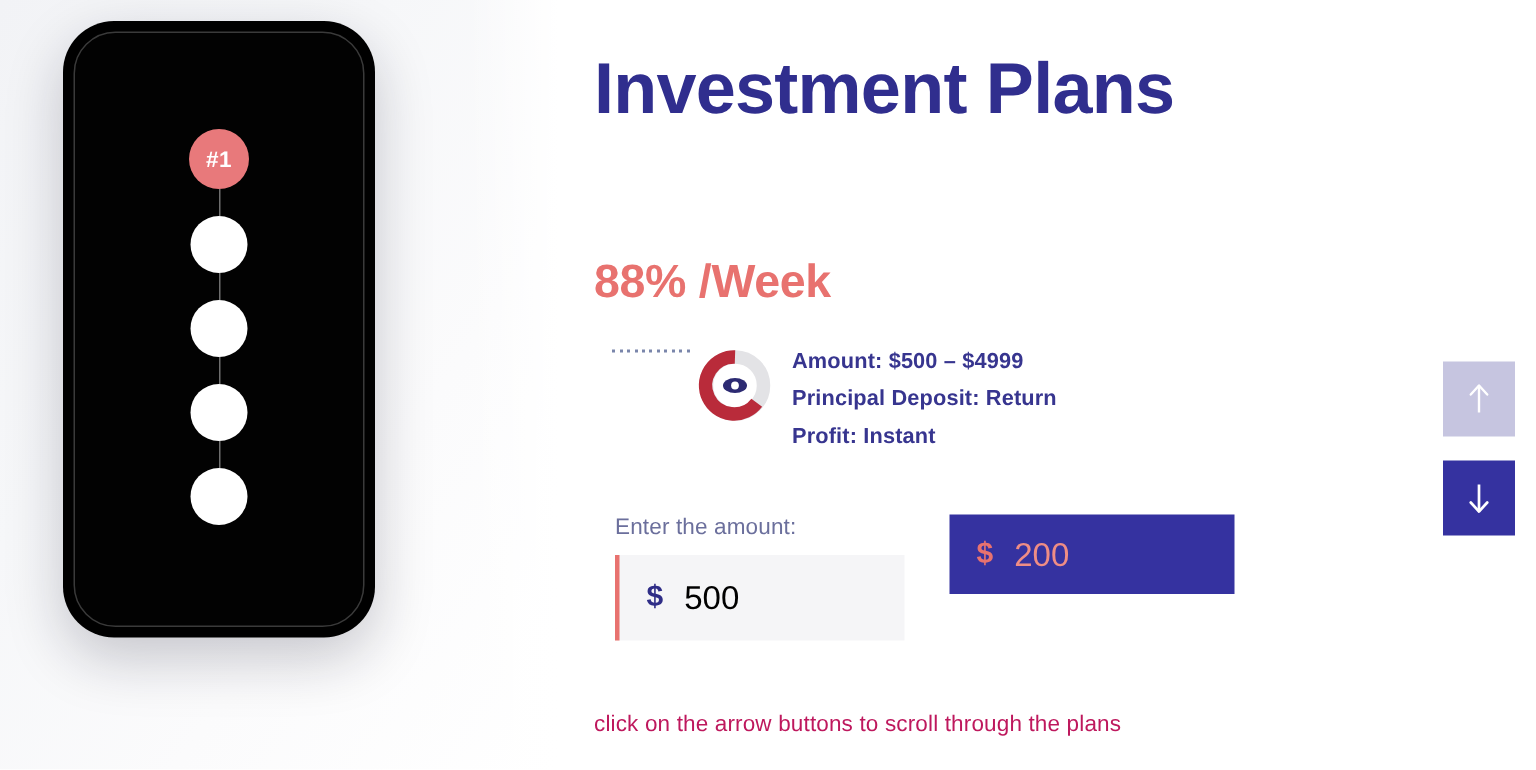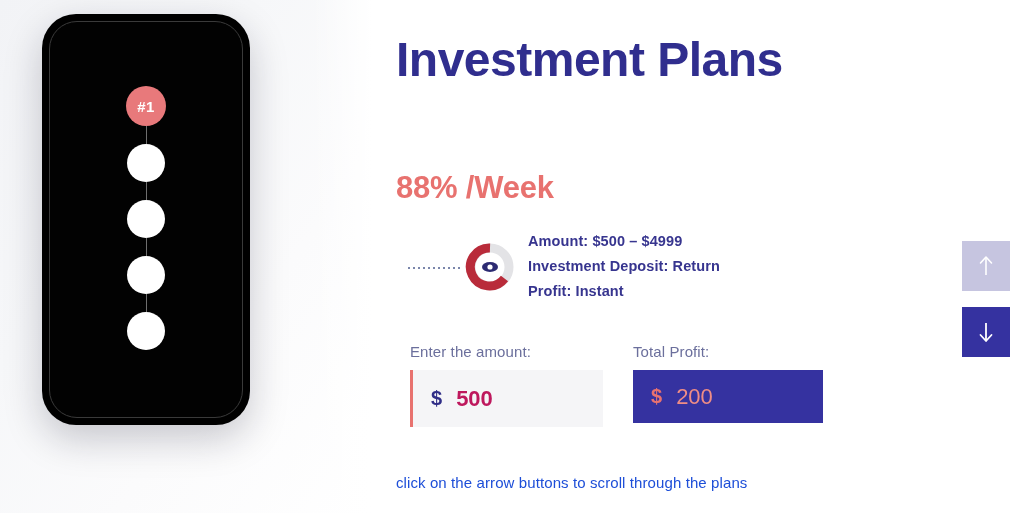--- a/index.html
+++ b/index.html
@@ -122,21 +122,21 @@
     color: #e8726f;
     letter-spacing: -0.2px;
   }
 
   
   .details-row {
     position: absolute;
     left: 12px;
     top: 231px;
     display: flex;
-    align-items: center;
+    align-items: flex-start;
   }
   .leader-dots {
     width: 52px;
     height: 2px;
     margin-right: 4px;
     margin-top: 2px;
     background-image: repeating-linear-gradient(to right, #7a86ab 0, #7a86ab 2px, transparent 2px, transparent 5px);
   }
   .plan-icon {
     position: relative;
@@ -185,22 +185,22 @@
     padding-left: 18px;
     gap: 14px;
   }
   .amount-currency {
     font-size: 20px;
     font-weight: bold;
     color: #2f2d87;
   }
   .amount-value {
     font-size: 22px;
-    font-weight: bold;
-    color: #be185d;
+    font-weight: normal;
+    color: #000000;
   }
   .profit-box {
     width: 190px;
     height: 53px;
     background: #3532a0;
     display: flex;
     align-items: center;
     padding-left: 18px;
     gap: 14px;
     box-sizing: border-box;
@@ -213,21 +213,21 @@
   .profit-value {
     font-size: 22px;
     color: #ef8d85;
   }
 
   .hint {
     position: absolute;
     left: 0;
     top: 474px;
     font-size: 15px;
-    color: #1d4ed8;
+    color: #be185d;
     letter-spacing: 0.1px;
   }
 
   
   .arrow-btn {
     position: absolute;
     width: 48px;
     height: 50px;
     display: flex;
     align-items: center;
@@ -299,37 +299,36 @@
           <circle cx="26" cy="26" r="19" fill="none" stroke="#e3e3e6" stroke-width="9"></circle>
           <path d="M26 7 A19 19 0 1 0 40.5 37.5" fill="none" stroke="#b92b3a" stroke-width="9" stroke-linecap="butt"></path>
           <circle cx="26" cy="26" r="11" fill="#ffffff"></circle>
           <ellipse cx="26" cy="26" rx="8" ry="5" fill="#2c2a72"></ellipse>
           <circle cx="26" cy="26" r="2.6" fill="#ffffff"></circle>
         </svg>
       </div>
 
       <div class="details-text">
         <div class="detail-line">Amount: $500 – $4999</div>
-        <div class="detail-line">Investment Deposit: Return</div>
+        <div class="detail-line">Principal Deposit: Return</div>
         <div class="detail-line">Profit: Instant</div>
       </div>
     </div>
 
     <div class="calc">
 
       <div class="field-group">
         <div class="field-label">Enter the amount:</div>
         <div class="amount-box">
           <span class="amount-currency">$</span>
           <span class="amount-value" placeholder="500">500</span>
         </div>
       </div>
 
       <div class="field-group">
-        <div class="field-label">Total Profit:</div>
         <div class="profit-box">
           <span class="profit-currency">$</span>
           <span class="profit-value">200</span>
         </div>
       </div>
 
     </div>
 
     <div class="hint">click on the arrow buttons to scroll through the plans</div>
 

